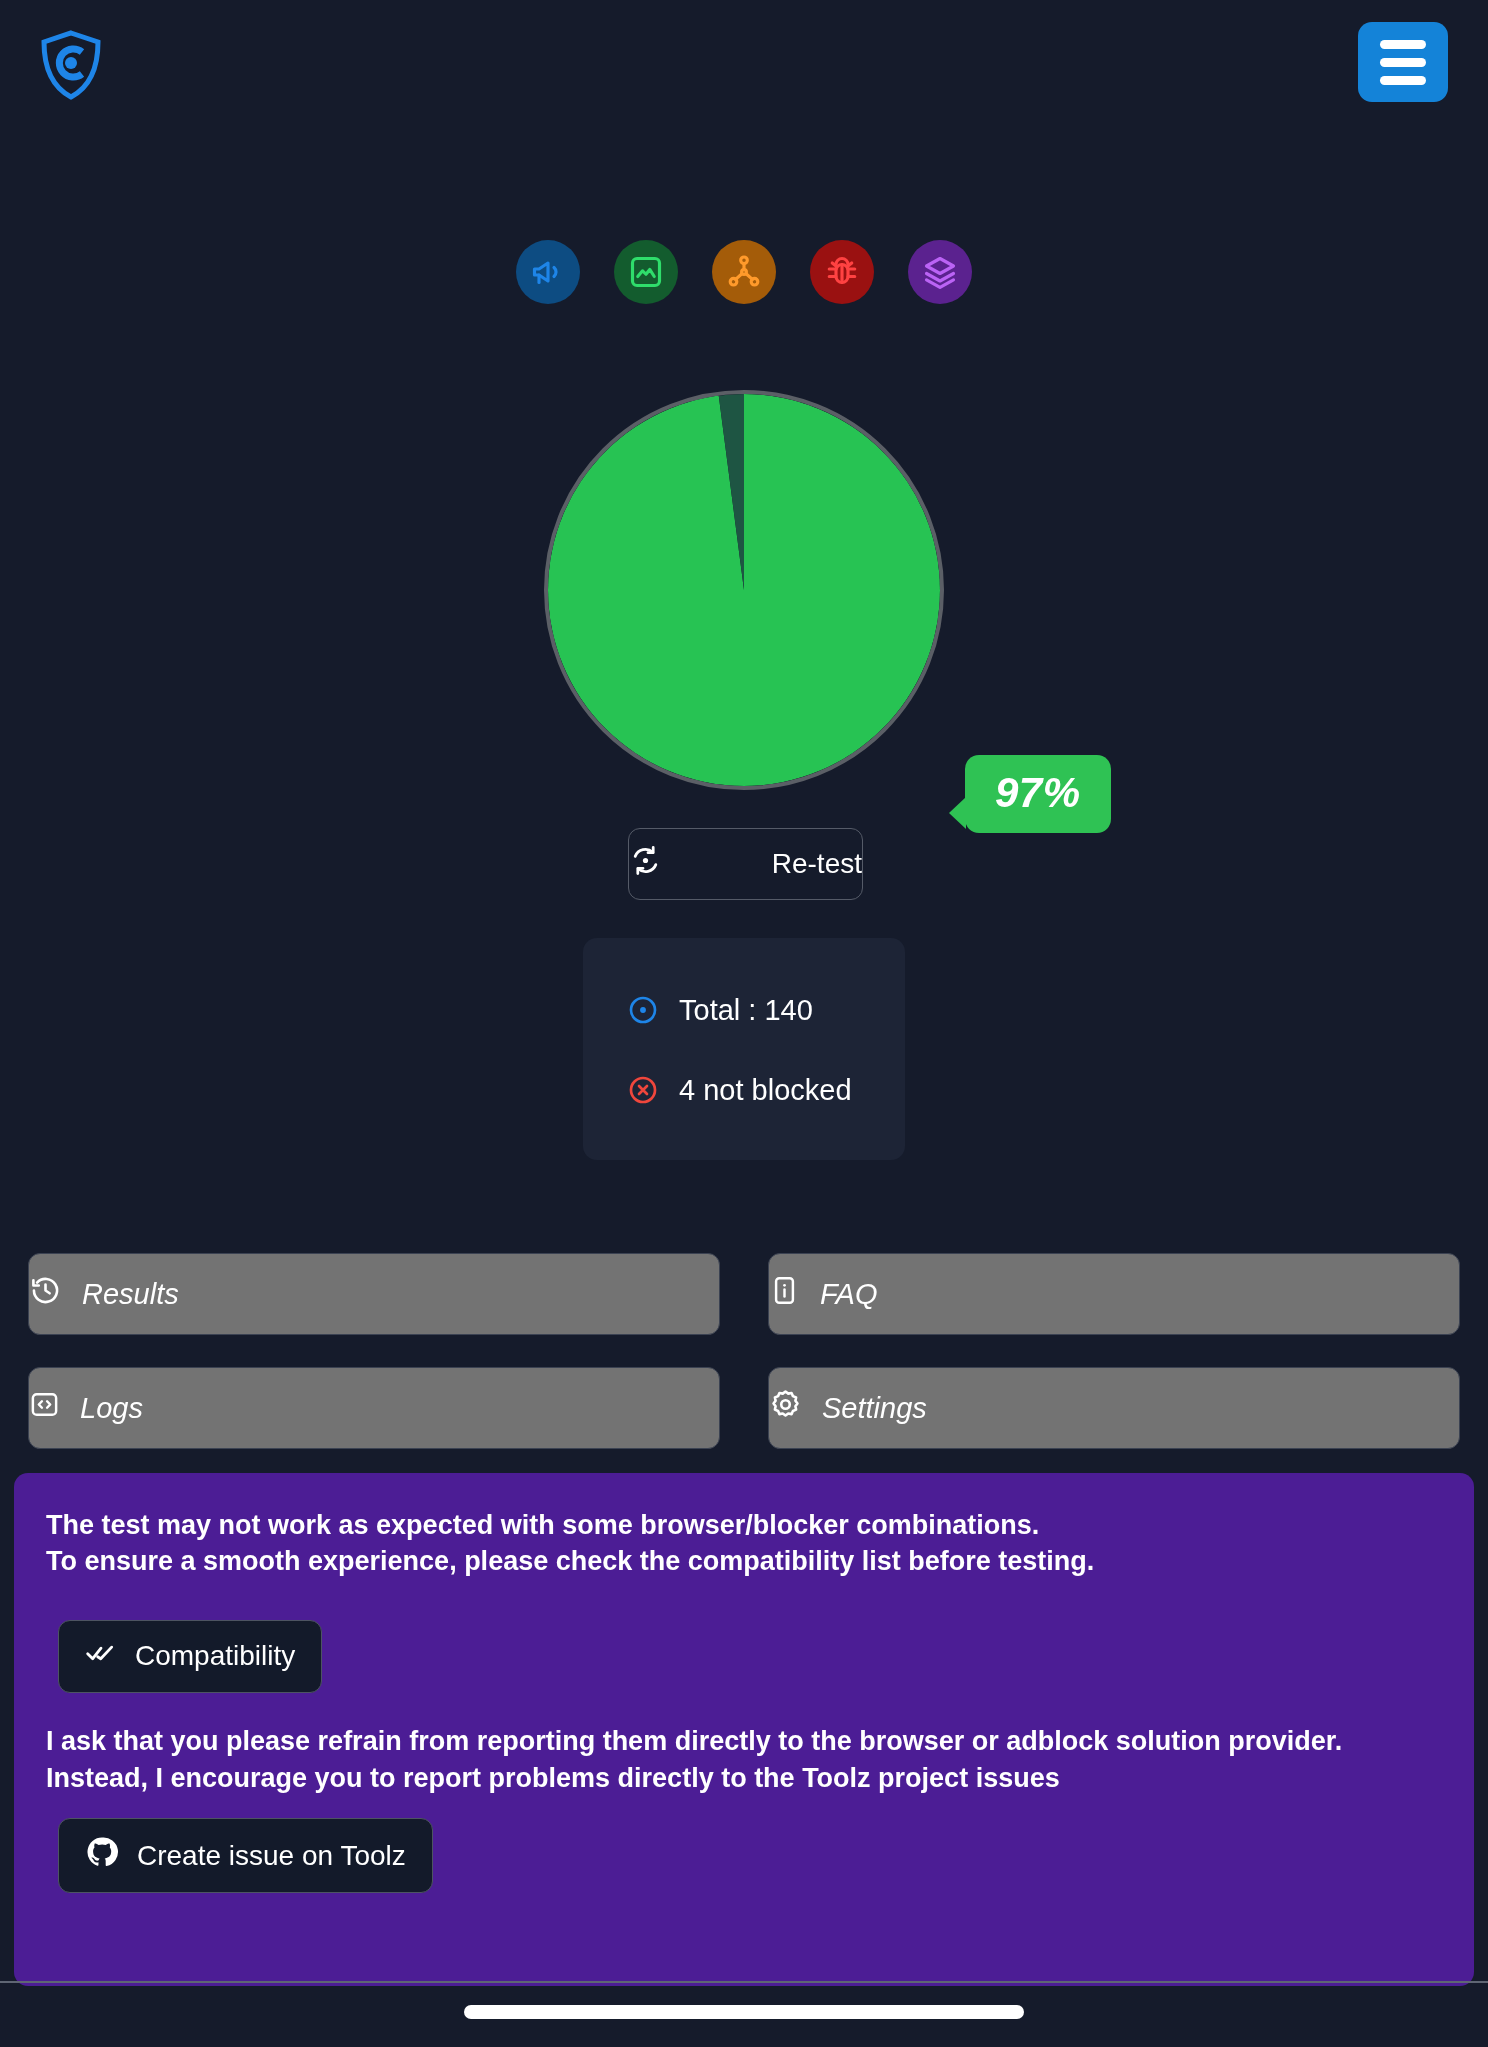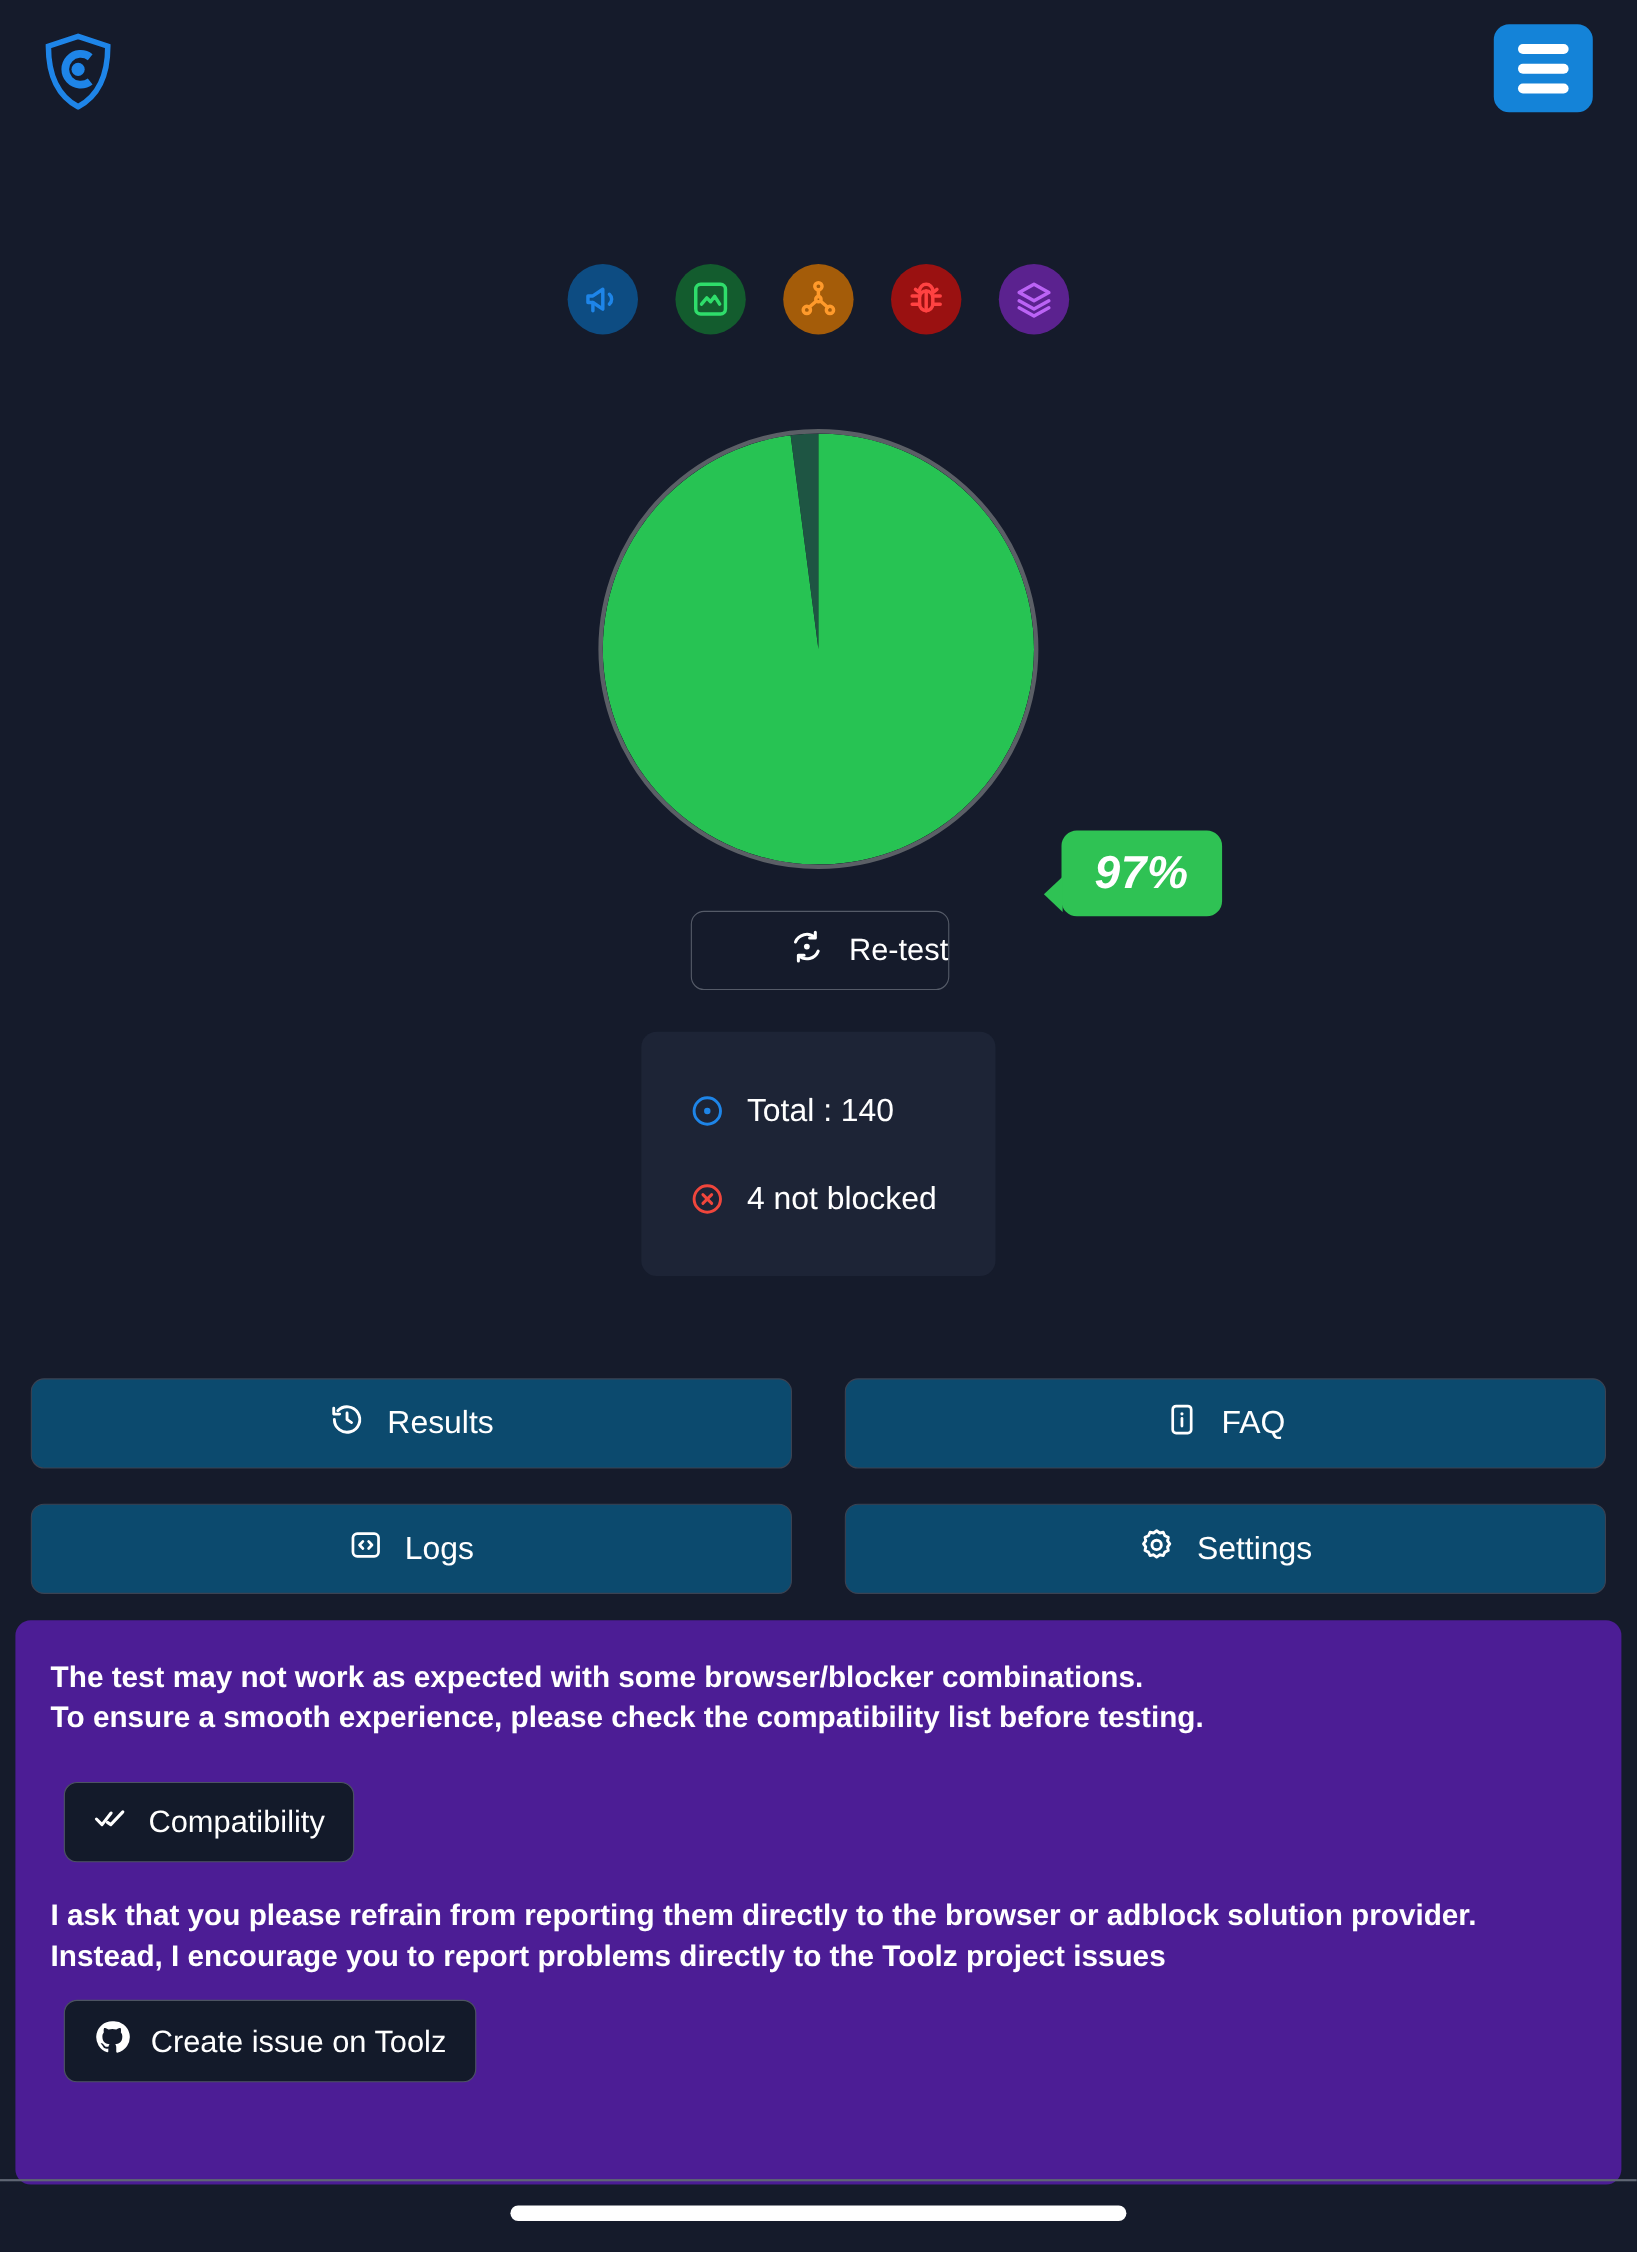--- a/index.html
+++ b/index.html
@@ -125,21 +125,21 @@
   
   .retest {
     position: absolute;
     top: 828px; left: 628px;
     width: 235px; height: 72px;
     border: 1.5px solid #555b68;
     border-radius: 12px;
     background: #151b2b;
     display: flex;
     align-items: center;
-    justify-content: flex-end;
+    justify-content: space-between;
     gap: 22px;
     color: #ffffff;
     font-size: 28px;
     cursor: pointer;
   }
 
   
   .stats {
     position: absolute;
     top: 938px; left: 583px;
@@ -166,28 +166,29 @@
     top: 1253px; left: 28px;
     width: 1432px;
     display: grid;
     grid-template-columns: 1fr 1fr;
     grid-gap: 32px 48px;
   }
   .nav-btn {
     height: 82px;
     border: 1.5px solid #3b4252;
     border-radius: 12px;
-    background: #0c4a6e;
-    display: flex;
-    align-items: center;
-    justify-content: center;
+    background: #737373;
+    display: flex;
+    align-items: center;
+    justify-content: flex-start;
     gap: 20px;
     color: #ffffff;
     font-size: 29px;
     cursor: pointer;
+    font-style: italic;
   }
   .nav-btn svg { flex: 0 0 auto; }
 
   
   .banner {
     position: absolute;
     left: 14px; top: 1473px;
     width: 1460px;
     height: 513px;
     background: #4c1d95;

